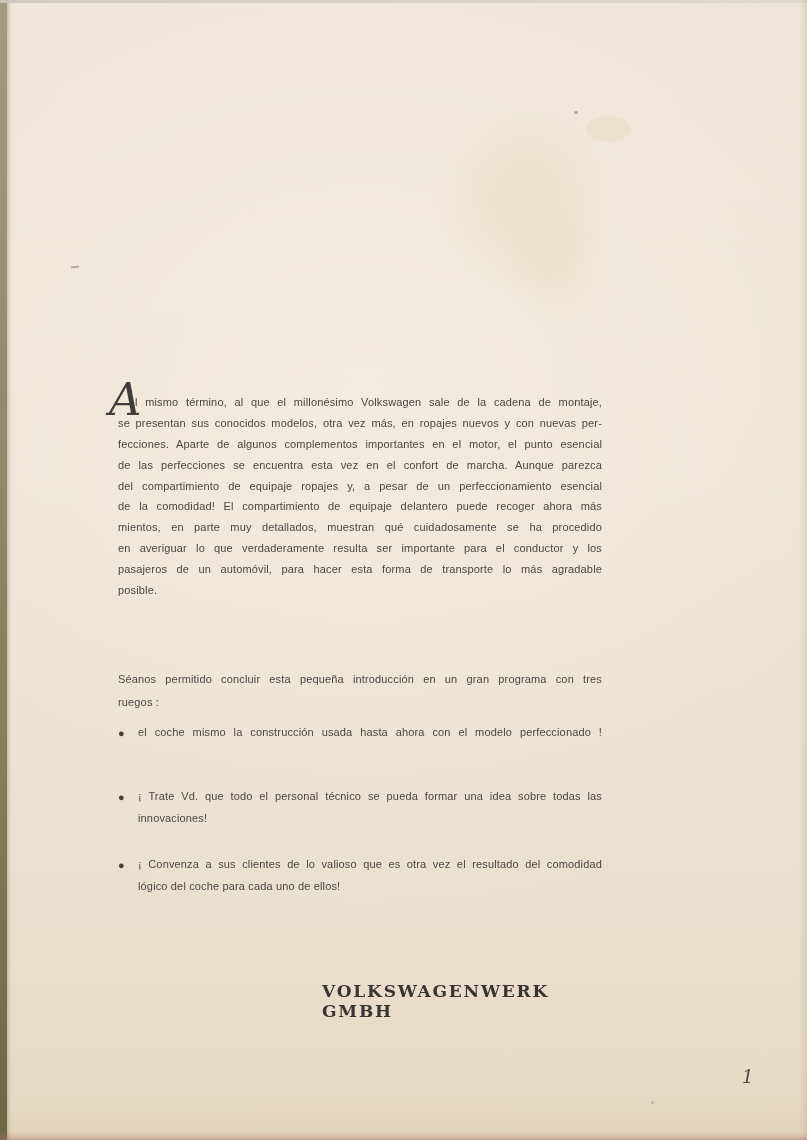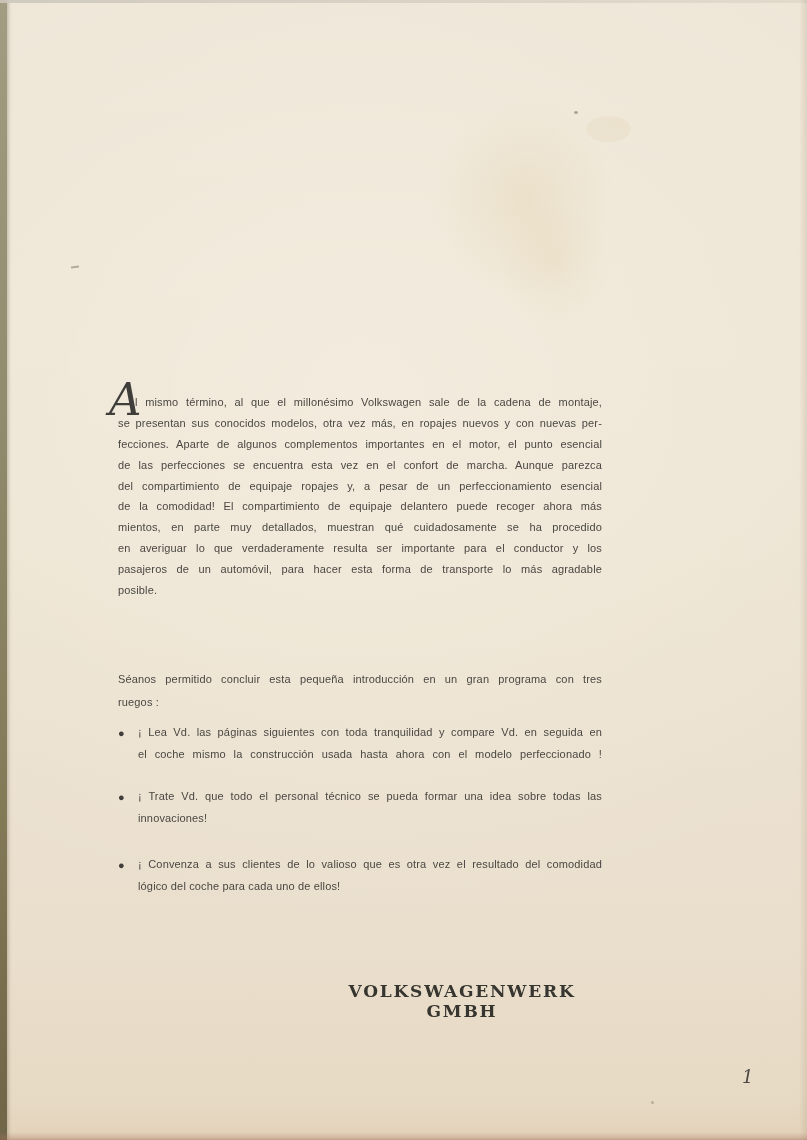--- a/index.html
+++ b/index.html
@@ -70,21 +70,20 @@
   .bullet.b3 { top: 461px; }
   .bullet .marker {
     position: absolute; left: 0; top: 2px;
     font-size: 11px; line-height: 20px; color: #403e3a;
   }
   .bullet .btext { margin-left: 20px; }
   .bullet .jline { height: 22px; line-height: 22px; }
 
   .signature {
     position: absolute; left: 322px; top: 981px; width: 280px;
-    text-align: center;
     font-family: "DejaVu Serif", serif; font-weight: 700;
     font-size: 17px; letter-spacing: 1.8px;
     color: #37352f;
   }
   .page-number {
     position: absolute; left: 742px; top: 1066px;
     font-family: "DejaVu Serif", serif; font-style: italic;
     font-size: 18px; color: #4a4742;
   }
 </style>
@@ -120,21 +119,20 @@
     </div>
 
     <div class="para2">
       <div class="jline">Séanos permitido concluir esta pequeña introducción en un gran programa con tres</div>
       <div class="jline last">ruegos :</div>
     </div>
 
     <div class="bullet b1">
       <span class="marker">●</span>
       <div class="btext">
-        <div class="jline">¡ Lea Vd. las páginas siguientes con toda tranquilidad y compare Vd. en seguida en</div>
         <div class="jline">el coche mismo la construcción usada hasta ahora con el modelo perfeccionado !</div>
       </div>
     </div>
 
     <div class="bullet b2">
       <span class="marker">●</span>
       <div class="btext">
         <div class="jline">¡ Trate Vd. que todo el personal técnico se pueda formar una idea sobre todas las</div>
         <div class="jline last">innovaciones!</div>
       </div>

